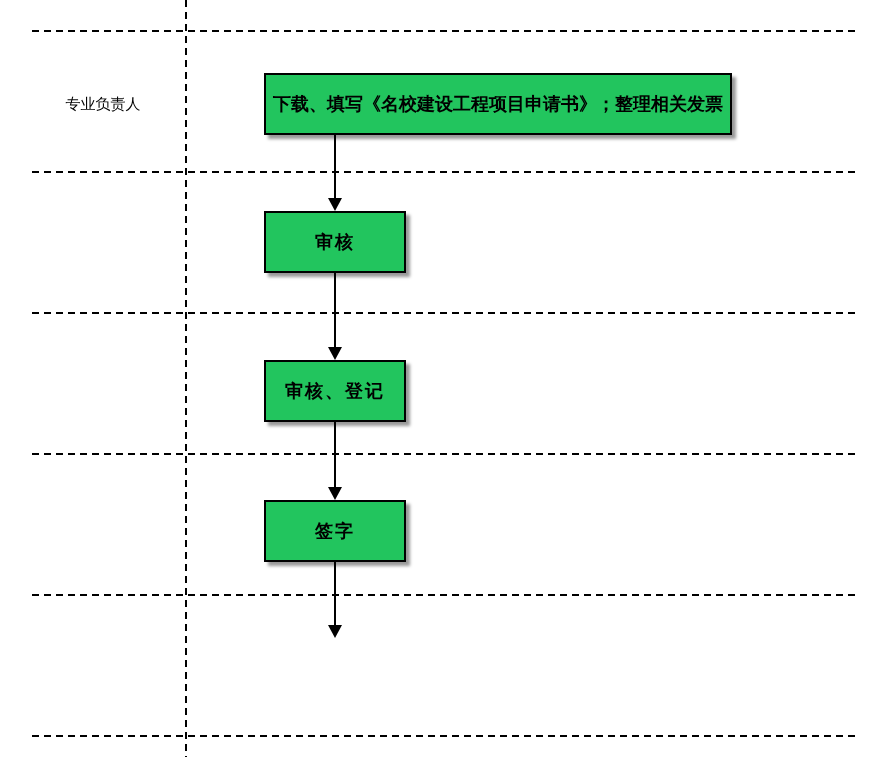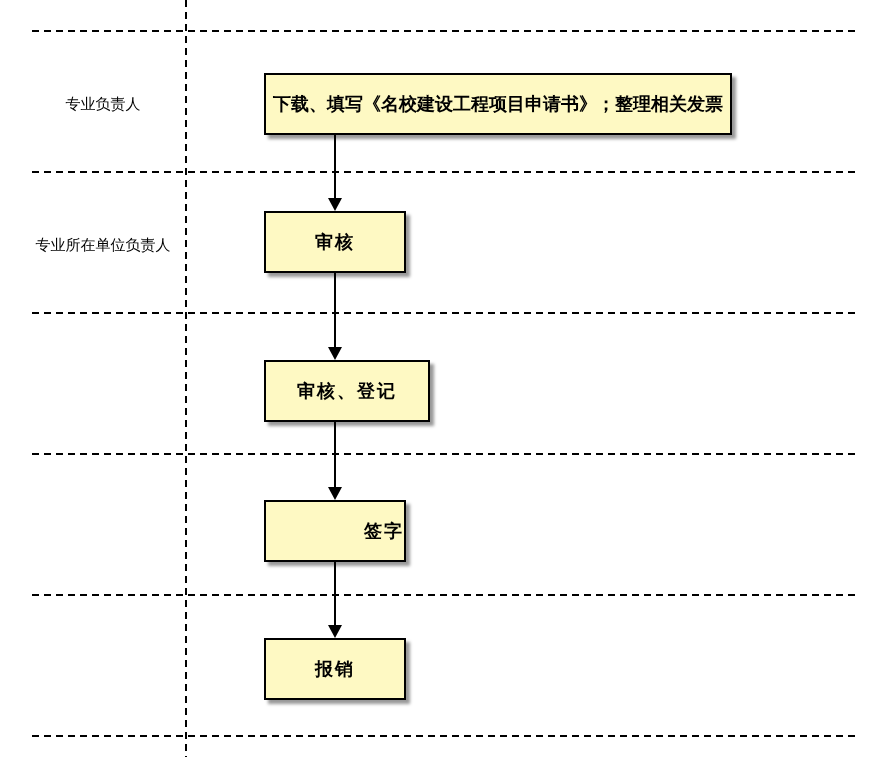--- a/index.html
+++ b/index.html
@@ -36,21 +36,21 @@
     text-align: center;
     font-size: 15px;
     line-height: 23px;
     color: #000000;
     white-space: nowrap;
   }
   
   .box {
     position: absolute;
     box-sizing: border-box;
-    background: #fef9c3;
+    background: #22c55e;
     border: 2px solid #000000;
     box-shadow: 4px 4px 3px rgba(0,0,0,0.40);
     display: flex;
     align-items: center;
     justify-content: center;
     font-size: 18px;
     font-weight: bold;
     color: #000000;
     white-space: nowrap;
   }
@@ -79,38 +79,34 @@
 
   <div class="vline"></div>
   <div class="hline" style="top:30px"></div>
   <div class="hline" style="top:171px"></div>
   <div class="hline" style="top:312px"></div>
   <div class="hline" style="top:453px"></div>
   <div class="hline" style="top:594px"></div>
   <div class="hline" style="top:735px"></div>
 
   <div class="lane-label" style="top:92px">专业负责人</div>
-  <div class="lane-label" style="top:233px">专业所在单位负责人</div>
   <div class="lane-label" style="top:512px">
   </div>
 
   <div class="box" style="left:264px; top:73px;  width:468px; height:62px;">
     <span>下载、填写《名校建设工程项目申请书》；整理相关发票</span>
   </div>
   <div class="box small" style="left:264px; top:211px; width:142px; height:62px;">
     <span>审核</span>
   </div>
-  <div class="box small" style="left:264px; top:360px; width:166px; height:62px;">
+  <div class="box small" style="left:264px; top:360px; width:142px; height:62px;">
     <span>审核、登记</span>
   </div>
-  <div class="box small" style="left:264px; top:500px; width:142px; height:62px;justify-content:flex-end;">
+  <div class="box small" style="left:264px; top:500px; width:142px; height:62px;">
     <span>签字</span>
-  </div>
-  <div class="box small" style="left:264px; top:638px; width:142px; height:62px;">
-    <span>报销</span>
   </div>
 
   <div class="stem" style="top:135px; height:63px;"></div>
   <div class="head" style="top:198px;"></div>
 
   <div class="stem" style="top:273px; height:74px;"></div>
   <div class="head" style="top:347px;"></div>
 
   <div class="stem" style="top:422px; height:65px;"></div>
   <div class="head" style="top:487px;"></div>

